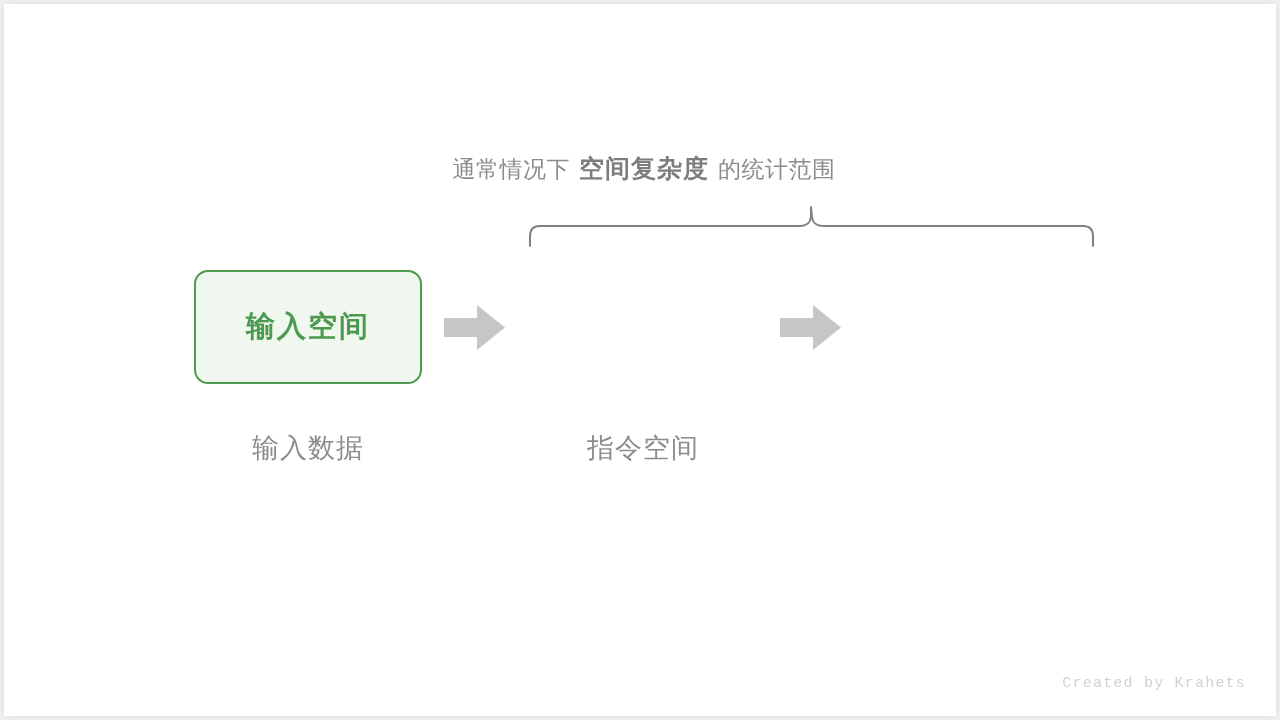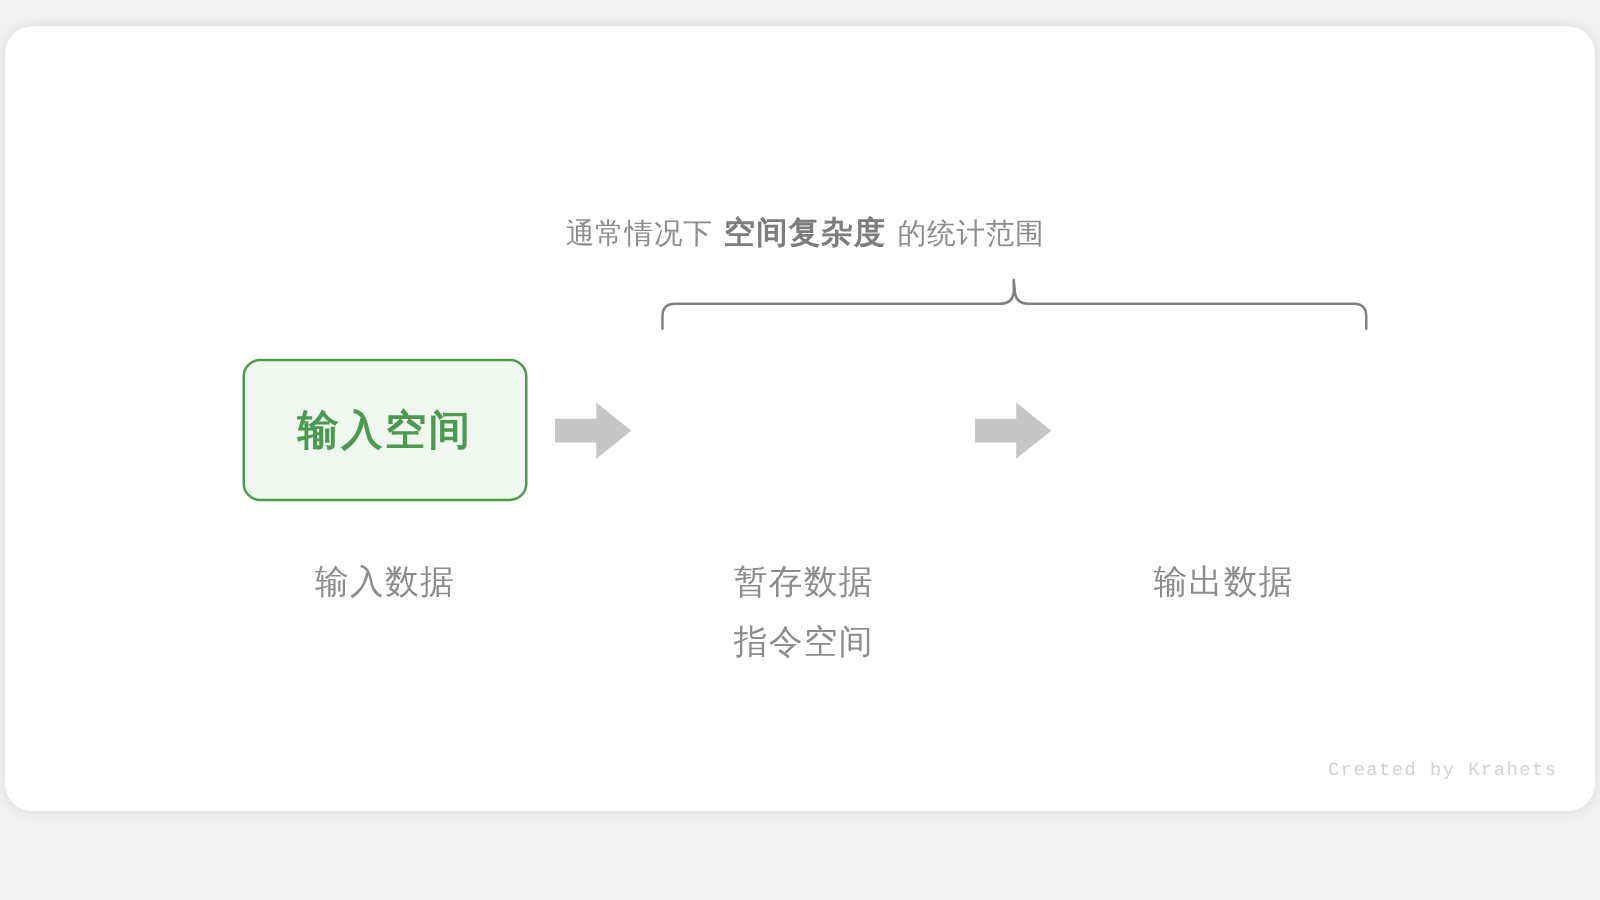--- a/index.html
+++ b/index.html
@@ -16,25 +16,25 @@
     position: relative;
     width: 1280px;
     height: 720px;
     background: #f2f2f2;
   }
 
   
   .card {
     position: absolute;
     left: 4px;
-    top: 21px;
+    top: 4px;
     width: 1272px;
-    height: 628px;
+    height: 712px;
     background: #ffffff;
-    border-radius: 22px;
+    border-radius: 2px;
     box-shadow: 0 0 10px rgba(0,0,0,0.10);
     overflow: hidden;
   }
 
   
   .caption {
     position: absolute;
     left: 0;
     top: 148px;
     width: 1280px;
@@ -69,21 +69,21 @@
     height: 114px;
     border-radius: 14px;
     border-width: 2px;
     border-style: solid;
     box-sizing: border-box;
     display: flex;
     align-items: center;
     justify-content: center;
   }
   .box .box-label {
-    font-size: 33px;
+    font-size: 29px;
     font-weight: bold;
     letter-spacing: 2px;
   }
 
   .box-input  { left: 190px; background: #f0f7ee; border-color: #4e9a4e; }
   .box-input .box-label  { color: #4b9a4f; }
 
   .box-temp   { left: 525px; background: #e9f4fd; border-color: #1a78cd; }
   .box-temp .box-label   { color: #1b79cd; }
 
@@ -162,24 +162,20 @@
         <polygon points="0,14 33,14 33,1 61,23.5 33,46 33,33 0,33" fill="#c6c6c6"></polygon>
       </svg>
     </div>
 
 
     <div class="sublabels sub-input">
       <div class="line">输入数据</div>
     </div>
 
     <div class="sublabels sub-temp">
-      <div class="line">暂存数据</div>
       <div class="line">指令空间</div>
     </div>
 
-    <div class="sublabels sub-output">
-      <div class="line">输出数据</div>
-    </div>
 
     <div class="watermark">Created by Krahets</div>
 
   </div>
 </div>
 
 </body></html>

